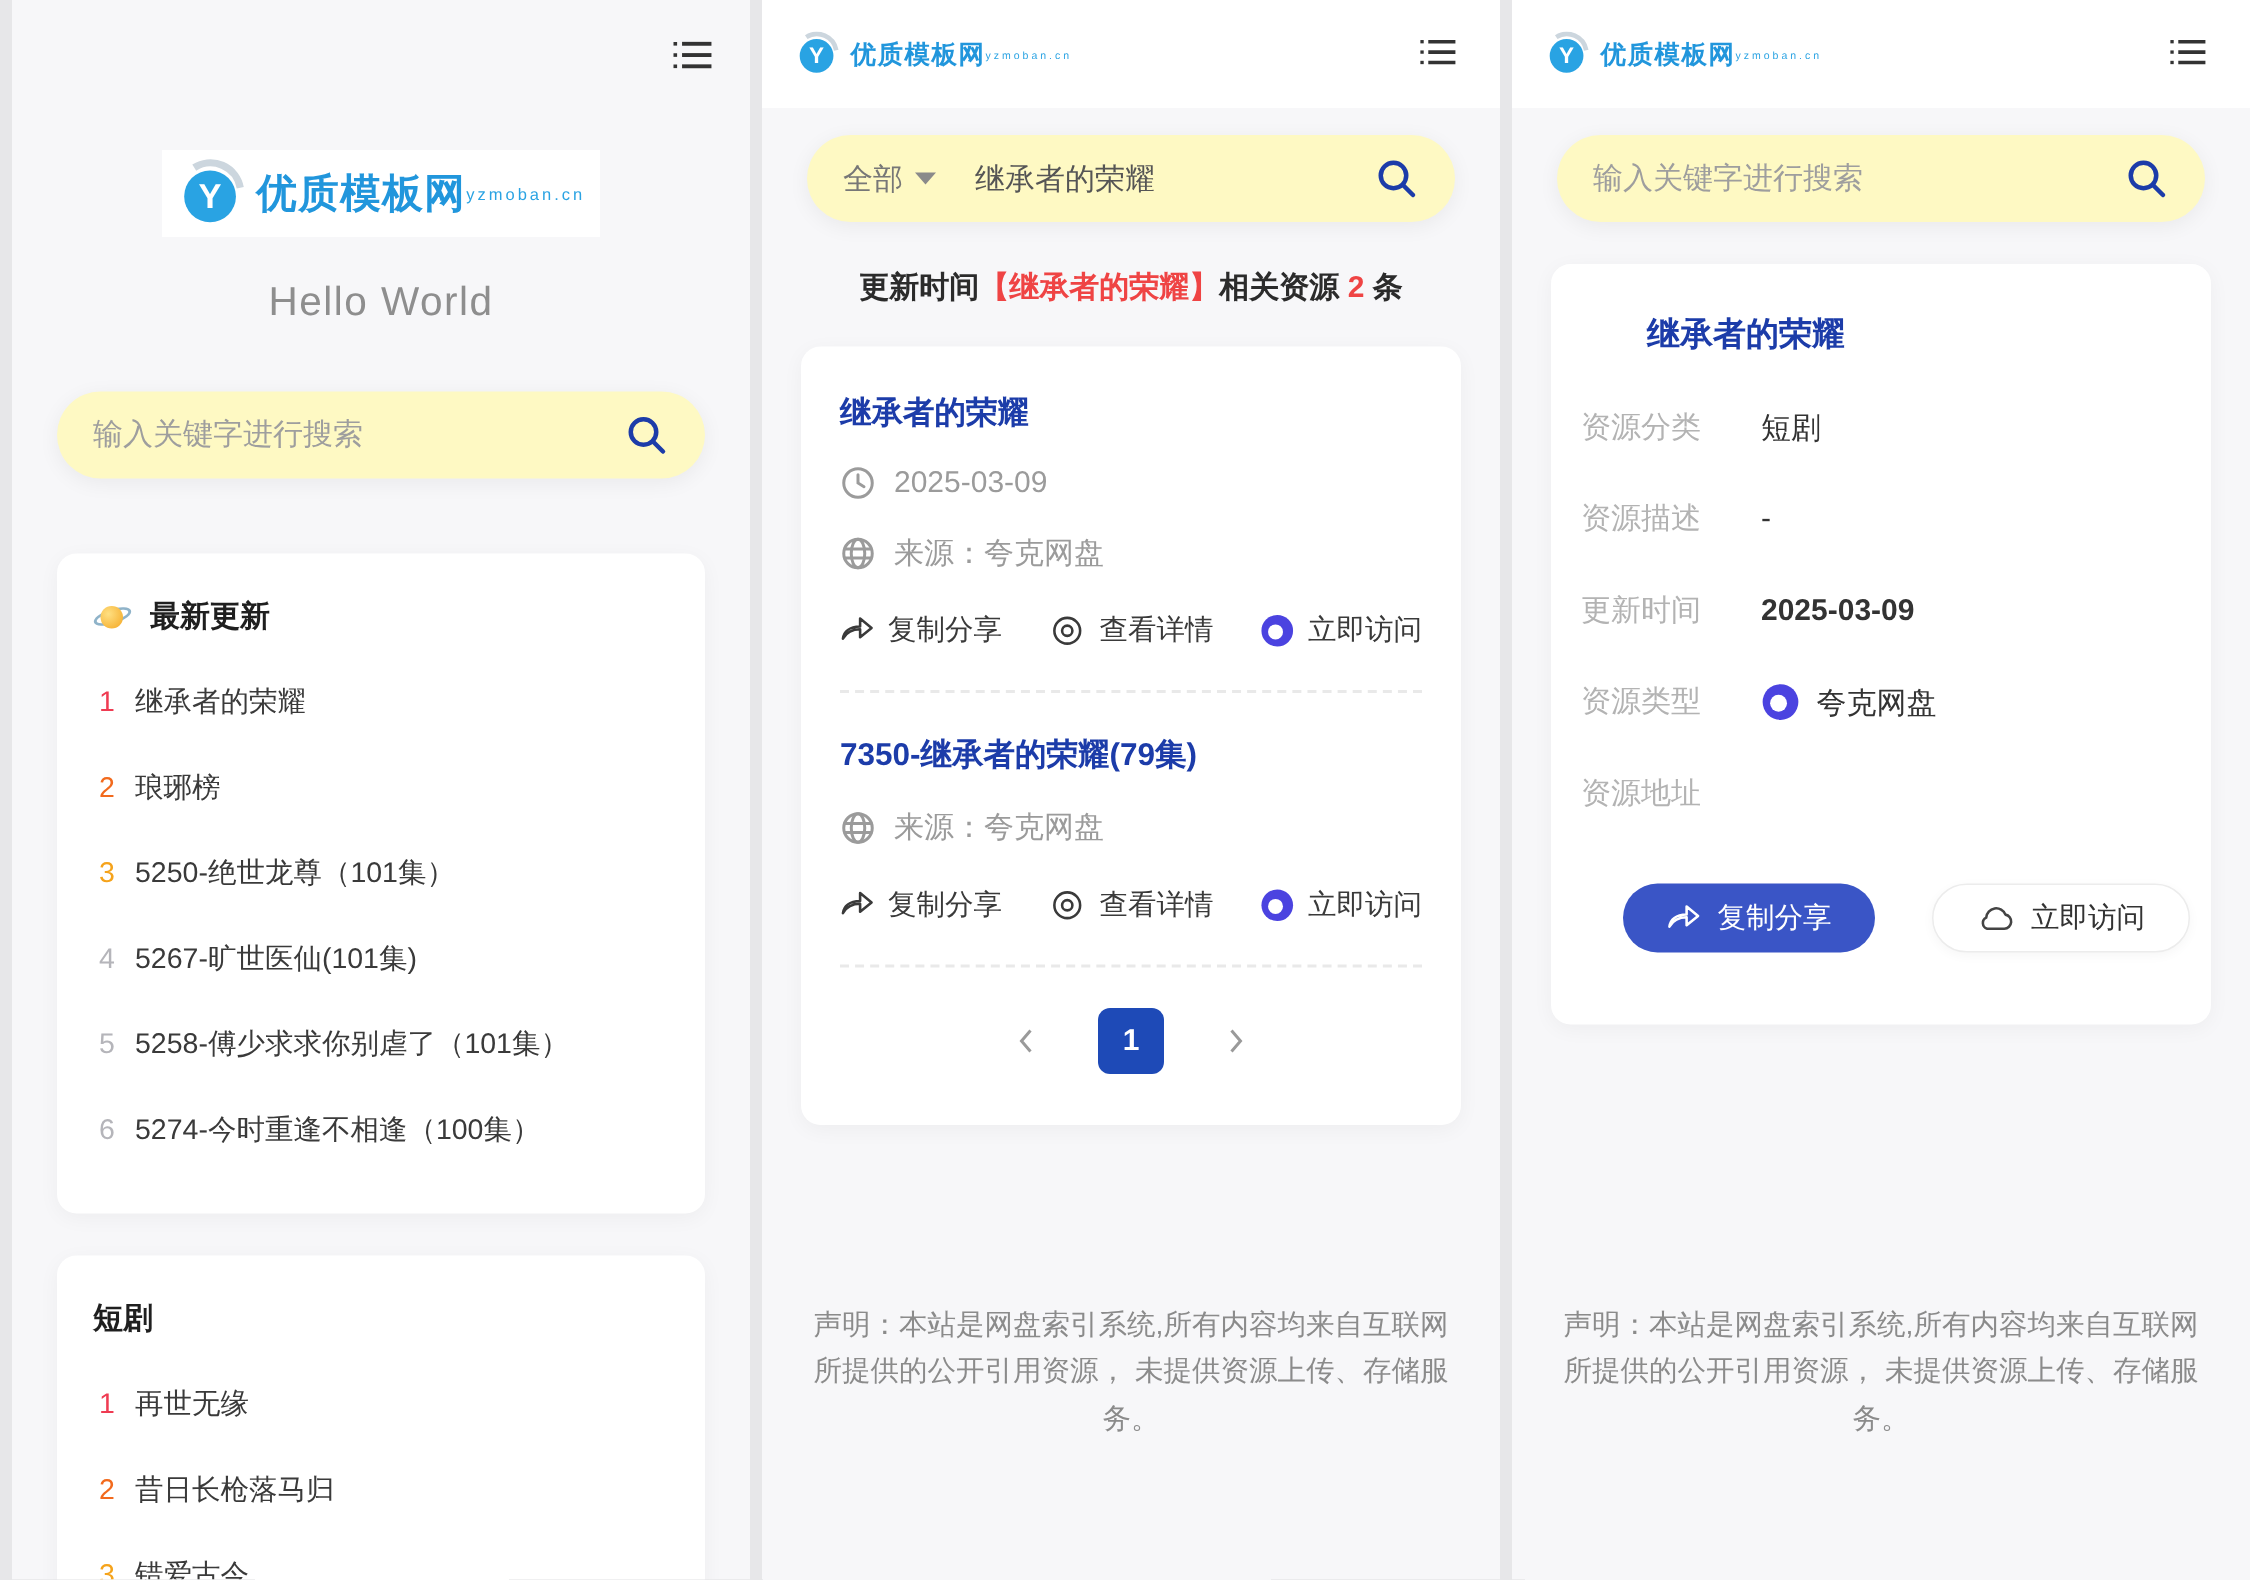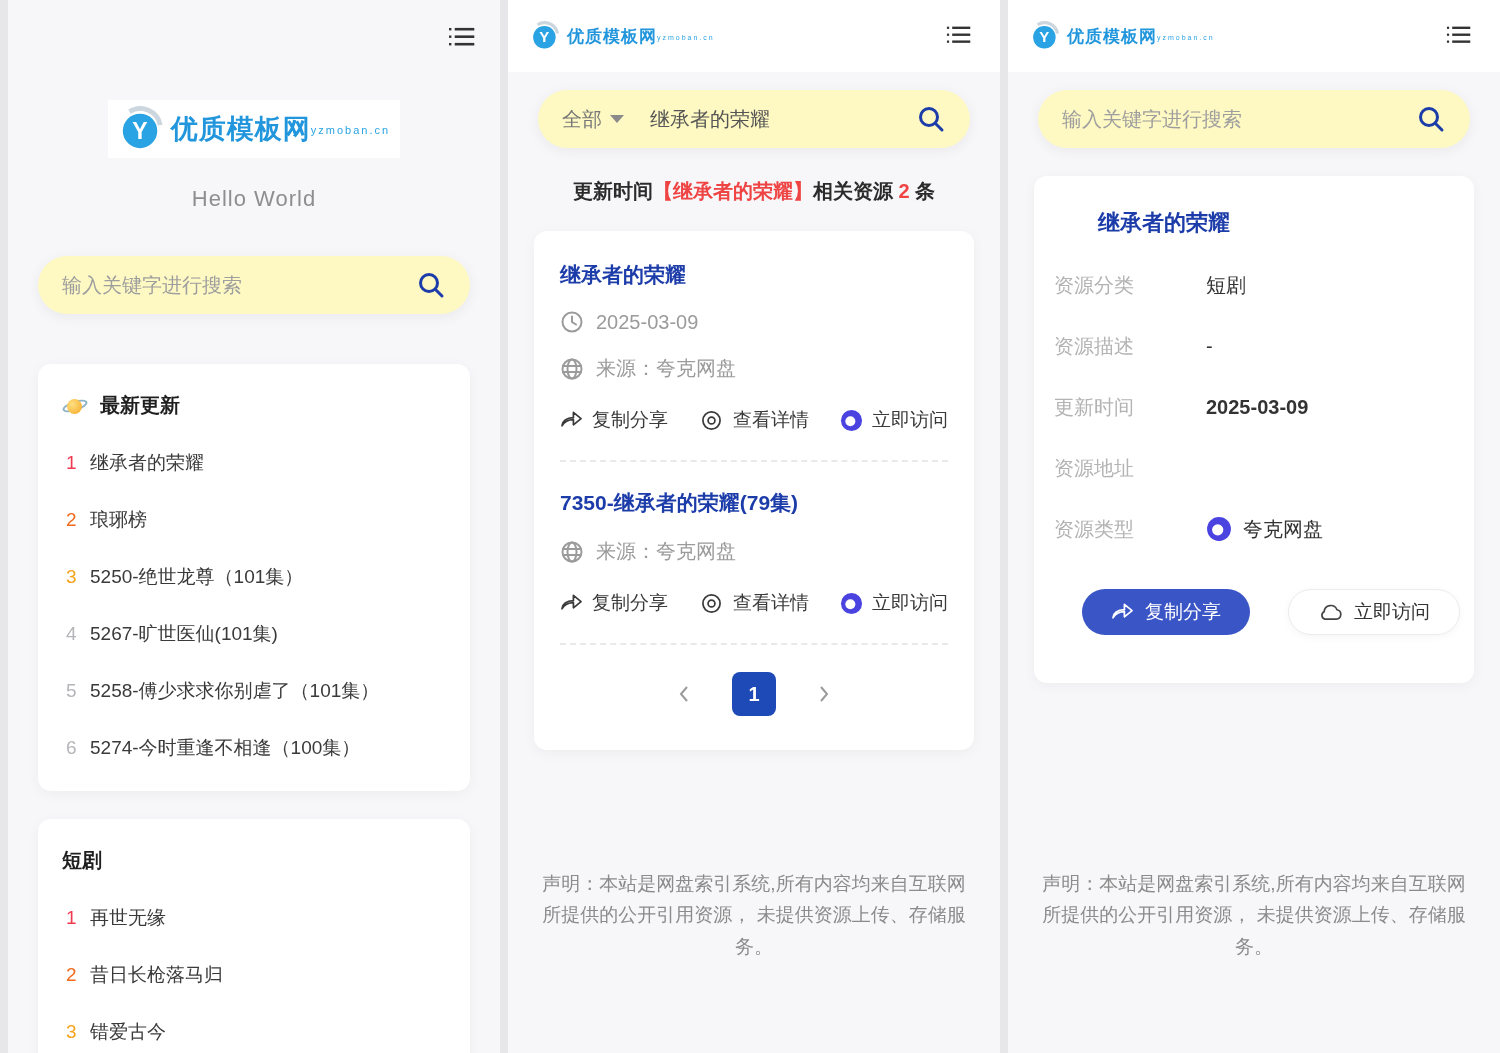--- a/index.html
+++ b/index.html
@@ -60,23 +60,23 @@
   }
 
   .disclaimer {
     position:absolute; top:868px; left:32px; right:32px;
     text-align:center; color:#8b8b8b; font-size:19px; line-height:1.65;
   }
 
   
   .p1-menu { position:absolute; top:20px; right:20px; }
   .p1-logo-wrap { display:flex; justify-content:center; margin-top:100px; }
-  .hello { text-align:center; color:#8e8e8e; font-size:22px; margin-top:28px; letter-spacing:1px; }
+  .hello { text-align:center; color:#8e8e8e; font-size:27px; margin-top:28px; letter-spacing:1px; }
   .p1 .search-pill { margin-top:44px; }
-  .rank-card { margin:50px 30px 0; padding:28px 24px 30px; }
+  .rank-card { margin:50px 30px 0; padding:28px 24px 43px; }
   .rank-card.second { margin-top:28px; padding-bottom:60px; }
   .card-head { display:flex; align-items:center; gap:12px; font-size:20px; font-weight:bold; color:#1f1f1f; }
   .rank-item { display:flex; align-items:baseline; margin-top:31px; font-size:19px; color:#3a3a3a; cursor:pointer; }
   .rank-num { width:24px; flex:0 0 24px; margin-left:4px; font-size:19px; }
   .rank-c1 { color:#ef3b52; } .rank-c2 { color:#f26a1d; } .rank-c3 { color:#f5a31b; } .rank-cx { color:#b5b5ba; }
 
   
   .planet { position:relative; width:26px; height:26px; flex:0 0 26px; }
   .planet .ball { position:absolute; left:5px; top:6px; width:15px; height:15px; border-radius:50%;
      background:radial-gradient(circle at 35% 35%, #ffe082, #f9b develop); background:radial-gradient(circle at 35% 35%, #ffe082, #f4a722); }
@@ -95,21 +95,21 @@
   .pager { display:flex; align-items:center; justify-content:center; gap:40px; margin:6px 0 14px; }
   .pg-arrow { background:none; border:none; cursor:pointer; display:flex; }
   .pg-cur {
     width:44px; height:44px; border-radius:8px; background:#1e4ab7; color:#fff;
     font-size:20px; font-weight:bold; display:flex; align-items:center; justify-content:center; border:none; cursor:pointer;
   }
 
   
   .detail-card { margin:28px 26px 0; padding:32px 0 48px; }
   .detail-title { font-size:22px; font-weight:bold; color:#1c3ca9; margin-left:64px; }
-  .drow { display:flex; align-items:center; margin:33px 0 0 20px; min-height:28px;gap:32px; }
+  .drow { display:flex; margin:33px 0 0 20px; min-height:28px; }
   .dlabel { width:104px; flex:0 0 104px; color:#b3b3b3; font-size:20px; }
   .dvalue { color:#333; font-size:20px; margin-left:16px; display:flex; align-items:center; gap:11px; }
   .btn-row { display:flex; align-items:center; gap:38px; margin:46px 0 0 48px; }
   .btn { height:46px; border-radius:23px; display:flex; align-items:center; gap:11px;
          font-size:19px; padding:0 29px; cursor:pointer; font-family:inherit; }
   .btn-primary { background:#3a55c6; border:none; color:#fff; }
   .btn-outline { background:#fff; border:1px solid #ececec; color:#333; box-shadow:0 2px 8px rgba(0,0,0,.04); }
 </style>
 </head>
 <body>
@@ -400,33 +400,33 @@
     </div>
     <div class="drow">
       <span class="dlabel">资源描述</span>
       <span class="dvalue">-</span>
     </div>
     <div class="drow">
       <span class="dlabel">更新时间</span>
       <span class="dvalue" style="font-weight:600">2025-03-09</span>
     </div>
     <div class="drow">
-      <span class="dlabel">资源地址</span>
-      <span class="dvalue"></span>
-    </div>
-    <div class="drow">
       <span class="dlabel">资源类型</span>
       <span class="dvalue">
         <svg width="26" height="26" viewBox="0 0 24 24">
           <circle cx="12" cy="12" r="11" fill="#4b43e0"></circle>
           <circle cx="10.8" cy="12.8" r="5.2" fill="#ffffff"></circle>
         </svg>
         <span>夸克网盘</span>
       </span>
     </div>
+    <div class="drow">
+      <span class="dlabel">资源地址</span>
+      <span class="dvalue"></span>
+    </div>
 
     <div class="btn-row">
       <button class="btn btn-primary">
         <svg width="23" height="21" viewBox="0 0 24 22">
           <path d="M14 8V2.5L22 9l-8 6.5V10c-6 0-9.5 2.2-12 6.5.8-5.8 4.5-8.2 12-8.5z" fill="none" stroke="#ffffff" stroke-width="1.8" stroke-linejoin="round"></path>
         </svg>
         <span>复制分享</span>
       </button>
       <button class="btn btn-outline">
         <svg width="25" height="19" viewBox="0 0 26 20">

